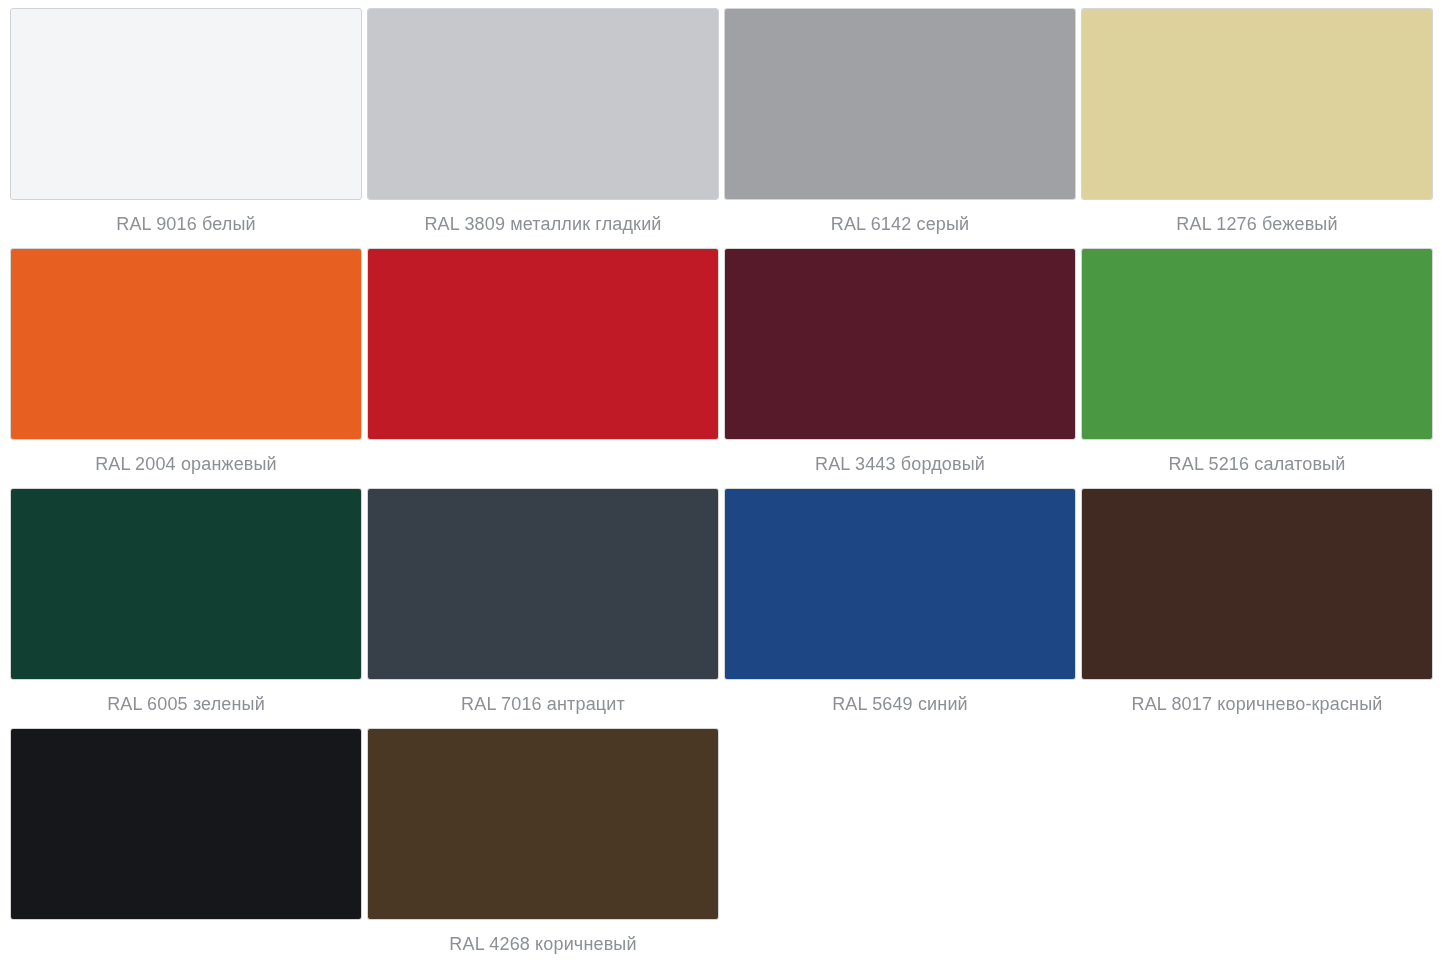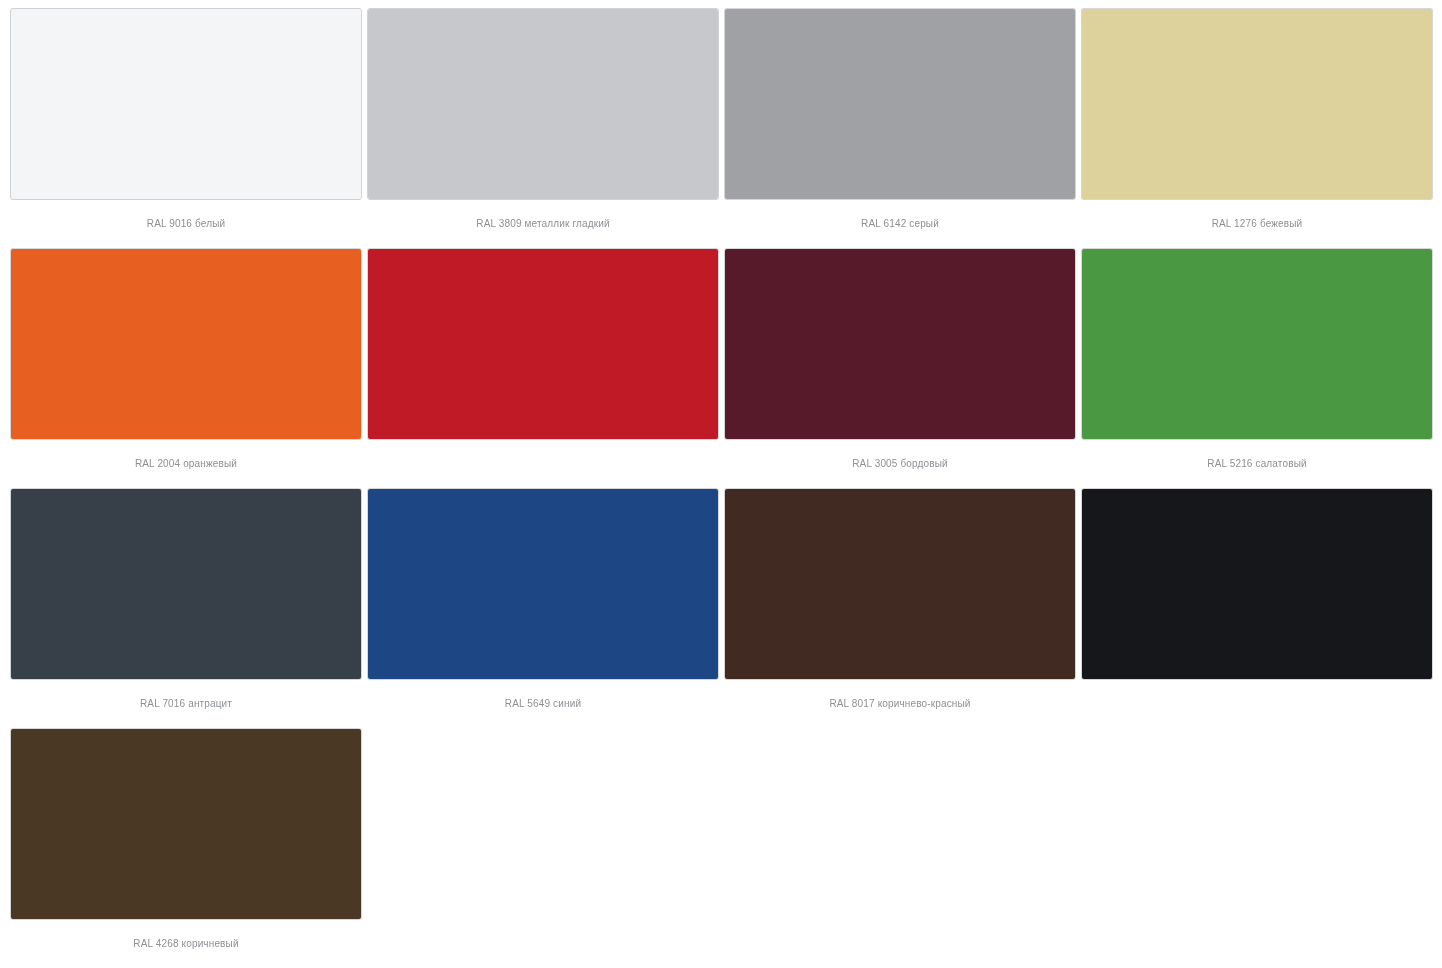--- a/index.html
+++ b/index.html
@@ -51,21 +51,21 @@
   
   .chip.light {
     border-color: #cfd2d6;
   }
 
   .caption {
     display: block;
     width: 352px;
     box-sizing: border-box;
     text-align: center;
-    font-size: 10px;
+    font-size: 18px;
     line-height: 48px;
     height: 48px;
     color: #8c9094;
     letter-spacing: 0.15px;
     white-space: nowrap;
     overflow: hidden;
     text-overflow: ellipsis;
   }
 </style>
 </head>
@@ -91,25 +91,29 @@
       </div>
       <div class="swatch-cell">
         <div class="chip" style="background-color: rgb(232, 95, 34);"></div>
         <div class="caption">RAL 2004 оранжевый</div>
       </div>
       <div class="swatch-cell">
         <div class="chip" style="background-color: rgb(192, 26, 38);"></div>
       </div>
       <div class="swatch-cell">
         <div class="chip" style="background-color: rgb(86, 26, 43);"></div>
-        <div class="caption">RAL 3005 бордовый</div>
+        <div class="caption">RAL 3443 бордовый</div>
       </div>
       <div class="swatch-cell">
         <div class="chip" style="background-color: rgb(75, 152, 66);"></div>
         <div class="caption">RAL 5216 салатовый</div>
+      </div>
+      <div class="swatch-cell">
+        <div class="chip" style="background-color: rgb(17, 63, 50);"></div>
+        <div class="caption">RAL 6005 зеленый</div>
       </div>
       <div class="swatch-cell">
         <div class="chip" style="background-color: rgb(55, 63, 73);"></div>
         <div class="caption">RAL 7016 антрацит</div>
       </div>
       <div class="swatch-cell">
         <div class="chip" style="background-color: rgb(29, 70, 132);"></div>
         <div class="caption">RAL 5649 синий</div>
       </div>
       <div class="swatch-cell">

